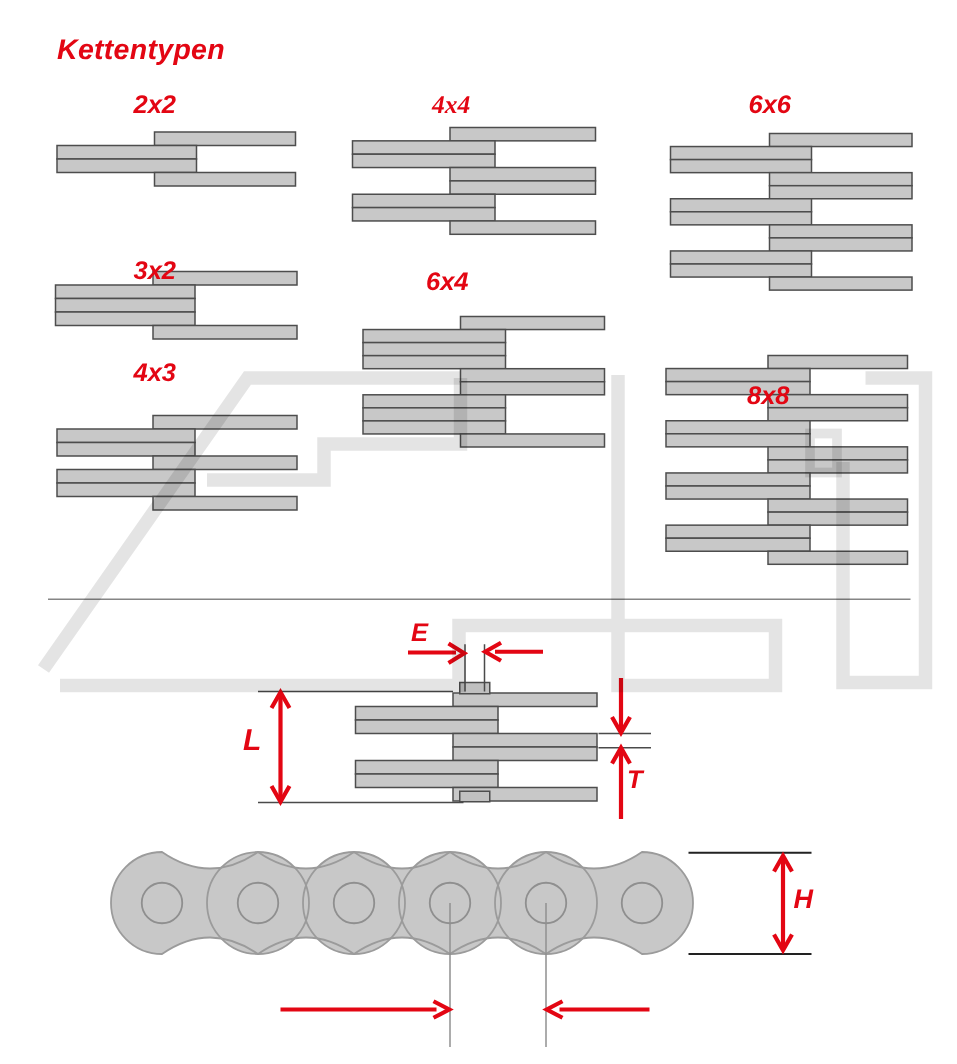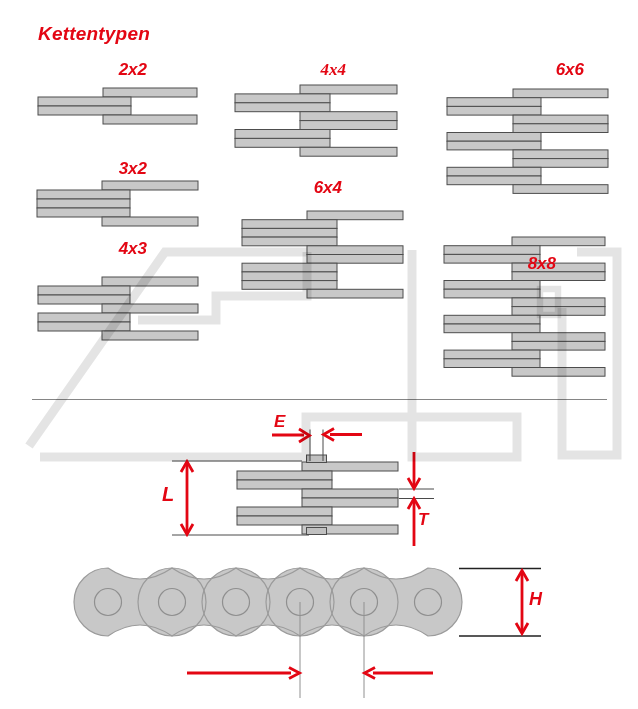--- a/index.html
+++ b/index.html
@@ -11,27 +11,27 @@
   .page-title{
     position:absolute;left:38px;top:23px;
     font:italic bold 19px "Liberation Sans","DejaVu Sans",sans-serif;
     color:var(--accent,#e30613);letter-spacing:.2px;
   }
   .red-label{
     position:absolute;color:var(--accent,#e30613);
     font:italic bold 17px "Liberation Sans","DejaVu Sans",sans-serif;
     white-space:nowrap;
   }
-  .type-label{text-align:right;width:58px;}
+  .type-label{text-align:left;width:58px;}
   .lab-2x2{left:89px;top:60px;}
-  .lab-3x2{left:89px;top:159px;font-style:italic;}
+  .lab-3x2{left:89px;top:171px;font-style:italic;}
   .lab-4x3{left:89px;top:239px;}
   .lab-4x4{left:288px;top:60px;font-family:Liberation Serif, serif;}
   .lab-6x4{left:284px;top:178px;}
-  .lab-6x6{left:526px;top:60px;}
+  .lab-6x6{left:499px;top:60px;}
   .lab-8x8{left:498px;top:212px;margin-top:42px;}
   .lab-E{left:274px;top:412px;}
   .lab-L{left:162px;top:483px;font-size:20px;}
   .lab-T{left:418px;top:510px;}
   .lab-H{left:529px;top:589px;font-size:18px;}
   .lab-pitch{left:185px;top:650px;}
   
   .thin{stroke:#4a4a4a;stroke-width:1;fill:none;}
   .thin-dk{stroke:#222;stroke-width:1.3;fill:none;}
   .ref{stroke:#909090;stroke-width:1;fill:none;}

